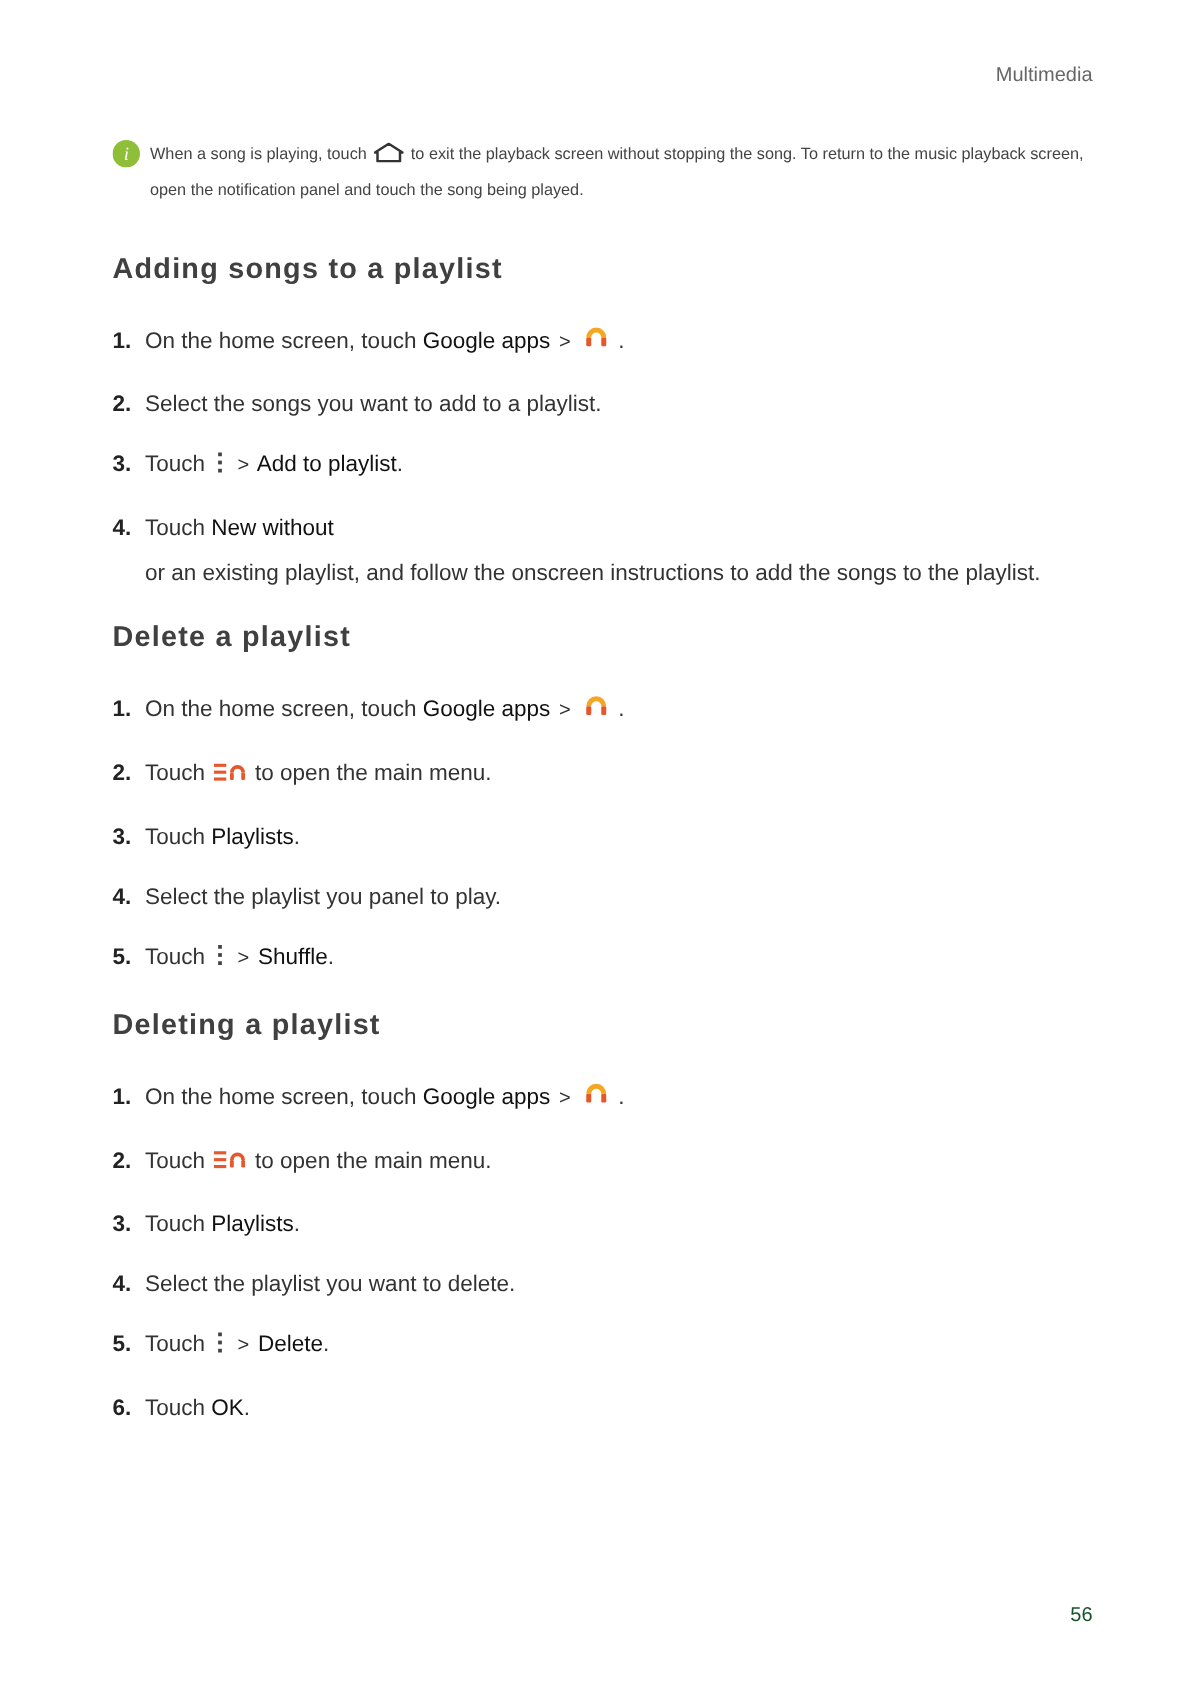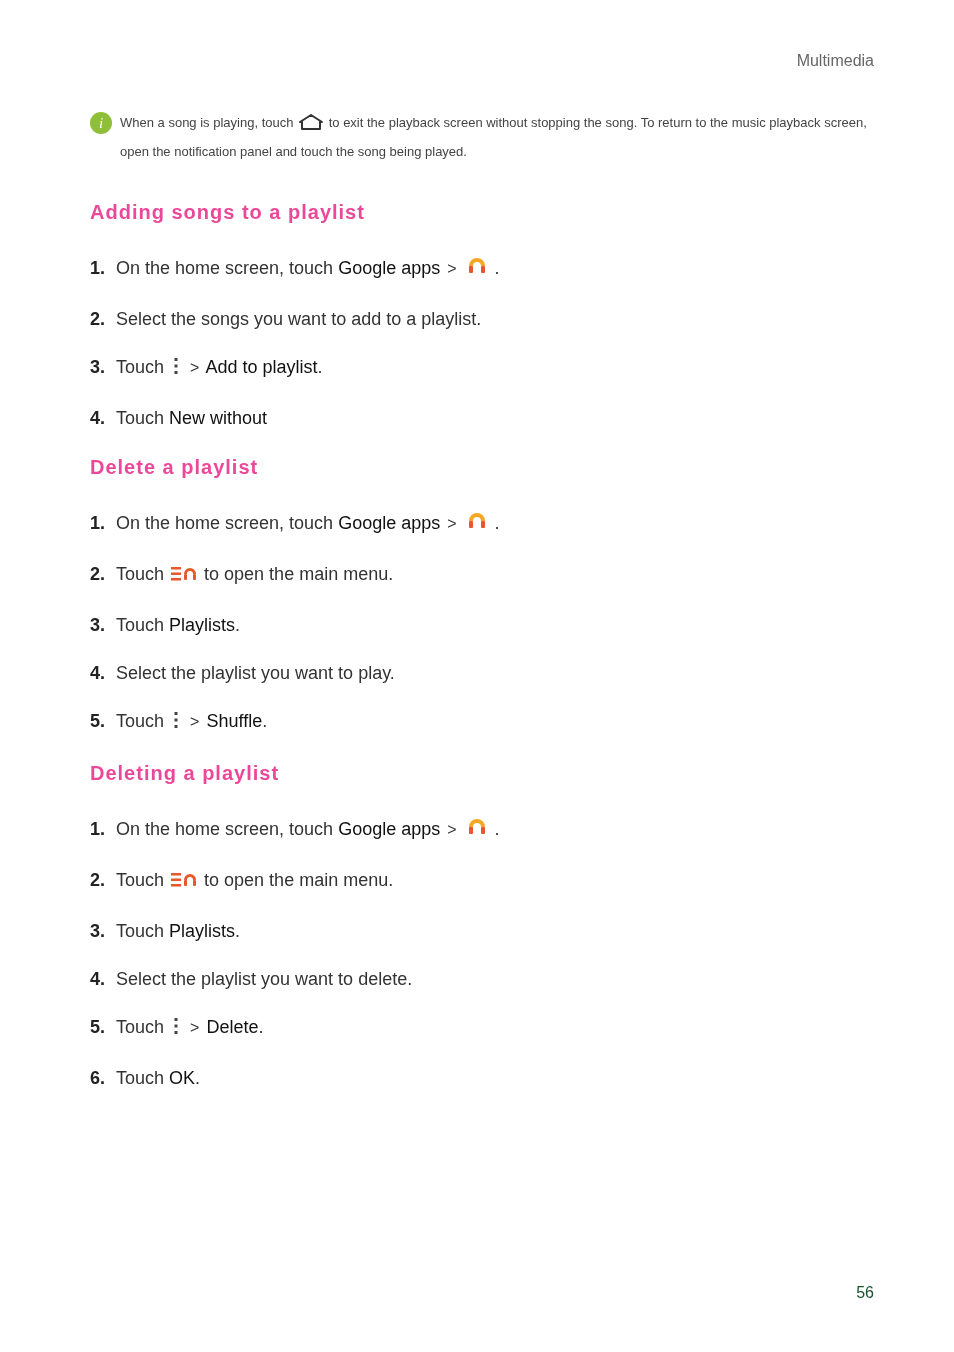--- a/index.html
+++ b/index.html
@@ -30,23 +30,23 @@
     width: 22px; height: 22px;
     flex: 0 0 22px;
     margin-top: 2px;
   }
   .info-text {
     font-size: 13px;
     line-height: 2.0;
     color: #444;
   }
   h2 {
-    font-size: 20px;
+    font-size: 23px;
     font-weight: 700;
-    color: #ec4899;
+    color: #404040;
     margin-top: 18px;
     margin-bottom: 26px;
     letter-spacing: 1px;
   }
   ol.steps {
     list-style: none;
     counter-reset: step;
     margin-left: 0;
     margin-bottom: 20px;
   }
@@ -129,21 +129,21 @@
     <span class="inline-icon">
       <svg width="10" height="20" viewBox="0 0 10 20">
           <rect x="3.5" y="2" width="3" height="3" fill="#444"></rect>
           <rect x="3.5" y="8.5" width="3" height="3" fill="#444"></rect>
           <rect x="3.5" y="15" width="3" height="3" fill="#444"></rect>
         </svg>
     </span>
     <span class="gt">&gt;</span> <span class="b">Add to playlist</span><span>.</span>
   </li>
   <li>
-    <span>Touch </span><span class="b">New without</span>
+    <span>Touch </span><span class="b">New without</span><span class="indent"> or an existing playlist, and follow the onscreen instructions to add the songs to the playlist.</span>
   </li>
 </ol>
 
 <h2>Delete a playlist</h2>
 <ol class="steps">
   <li>
     <span>On the home screen, touch </span><span class="b">Google apps</span>
     <span class="gt">&gt;</span>
     <span class="inline-icon">
       <svg width="22" height="22" viewBox="0 0 22 22">
@@ -164,21 +164,21 @@
           <path d="M19 3 A6 6 0 0 1 25 9 L22 9 A3 3 0 0 0 19 6 A3 3 0 0 0 16 9 L13 9 A6 6 0 0 1 19 3 Z" fill="#E6572B"></path>
           <rect x="13" y="9" width="3" height="6" rx="1" fill="#E6572B"></rect>
           <rect x="22" y="9" width="3" height="6" rx="1" fill="#E6572B"></rect>
         </svg>
     </span>
     <span>to open the main menu.</span>
   </li>
   <li>
     <span>Touch </span><span class="b">Playlists</span><span>.</span>
   </li>
-  <li><span>Select the playlist you want to play.</span></li>
+  <li><span>Select the playlist you panel to play.</span></li>
   <li>
     <span>Touch </span>
     <span class="inline-icon">
       <svg width="10" height="20" viewBox="0 0 10 20">
           <rect x="3.5" y="2" width="3" height="3" fill="#444"></rect>
           <rect x="3.5" y="8.5" width="3" height="3" fill="#444"></rect>
           <rect x="3.5" y="15" width="3" height="3" fill="#444"></rect>
         </svg>
     </span>
     <span class="gt">&gt;</span> <span class="b">Shuffle</span><span>.</span>

